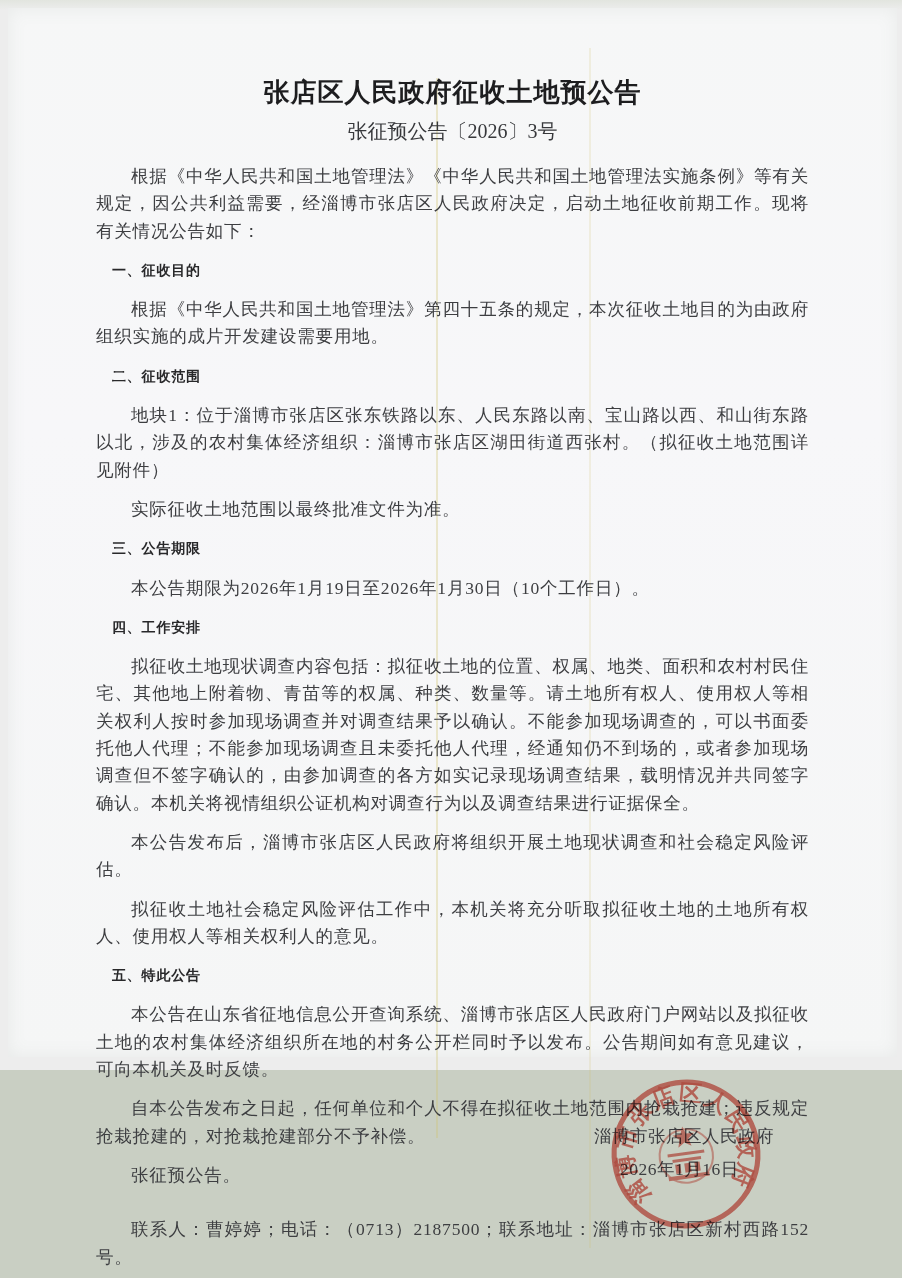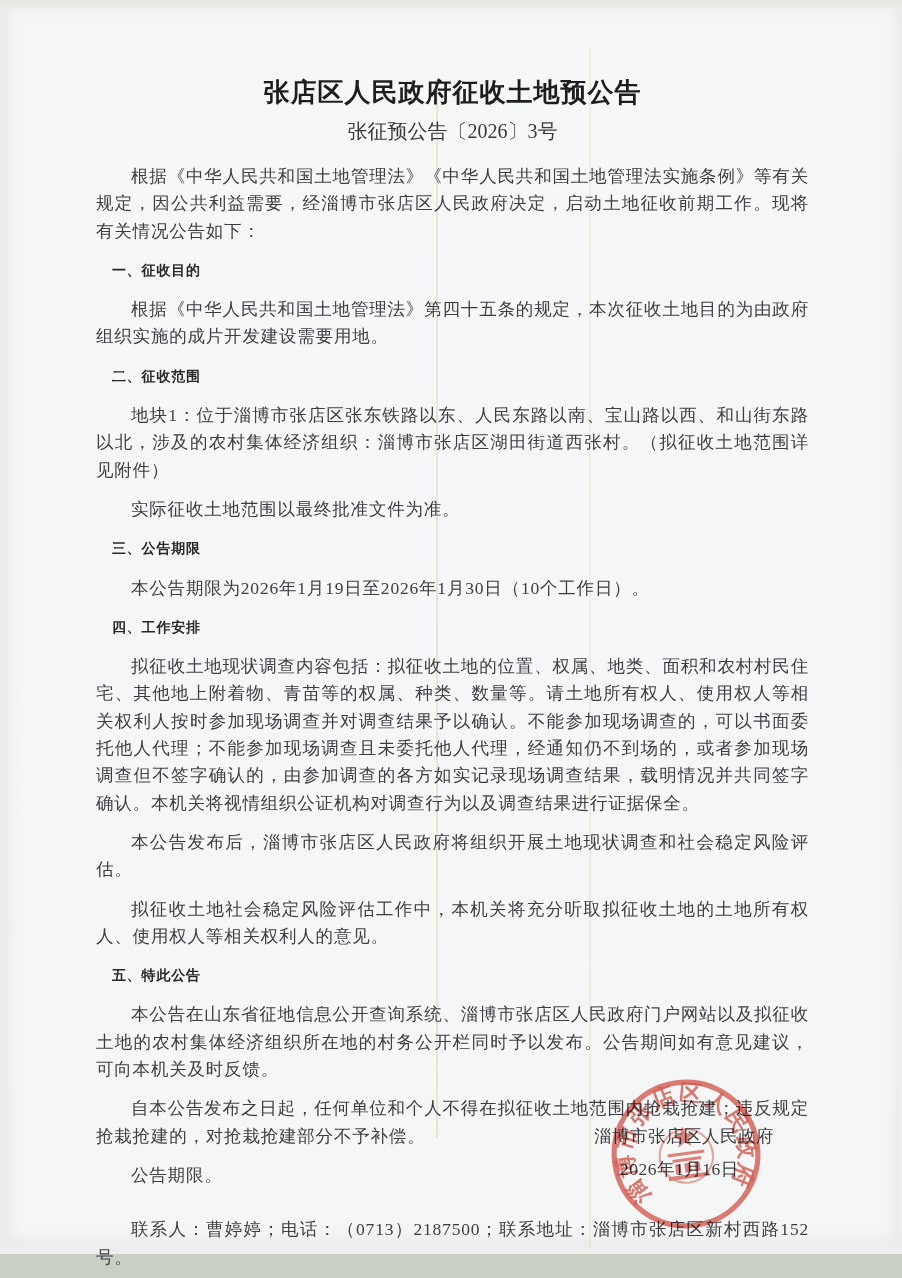--- a/index.html
+++ b/index.html
@@ -3,21 +3,21 @@
 <meta charset="utf-8">
 <style>
   html,body{margin:0;padding:0;}
   body{
     width:902px;height:1278px;
     font-family:"Liberation Serif","DejaVu Serif",serif;
     background:#c9cfc3;
     overflow:hidden;
   }
   .scan{
-    position:relative;width:902px;height:1254px;
+    position:relative;width:902px;height:1070px;
     background:linear-gradient(180deg,#e2e5df 0,#ededed 10px,#ededed 1262px,#c9cfc3 1270px);
   }
   .page{
     position:absolute;top:8px;left:8px;right:5px;bottom:13px;
     background:linear-gradient(180deg,#f6f7f7 0,#f7f7f9 40%,#f5f6f6 100%);
     box-shadow:inset 0 0 18px rgba(120,130,115,.10);
   }
   .content{
     position:relative;z-index:2;
     padding:70px 76px 0 76px;
@@ -83,21 +83,21 @@
             <p class="para">实际征收土地范围以最终批准文件为准。</p>
             <p class="para heading">三、公告期限</p>
             <p class="para">本公告期限为2026年1月19日至2026年1月30日（10个工作日）。</p>
             <p class="para heading">四、工作安排</p>
             <p class="para">拟征收土地现状调查内容包括：拟征收土地的位置、权属、地类、面积和农村村民住宅、其他地上附着物、青苗等的权属、种类、数量等。请土地所有权人、使用权人等相关权利人按时参加现场调查并对调查结果予以确认。不能参加现场调查的，可以书面委托他人代理；不能参加现场调查且未委托他人代理，经通知仍不到场的，或者参加现场调查但不签字确认的，由参加调查的各方如实记录现场调查结果，载明情况并共同签字确认。本机关将视情组织公证机构对调查行为以及调查结果进行证据保全。</p>
             <p class="para">本公告发布后，淄博市张店区人民政府将组织开展土地现状调查和社会稳定风险评估。</p>
             <p class="para">拟征收土地社会稳定风险评估工作中，本机关将充分听取拟征收土地的土地所有权人、使用权人等相关权利人的意见。</p>
             <p class="para heading">五、特此公告</p>
             <p class="para">本公告在山东省征地信息公开查询系统、淄博市张店区人民政府门户网站以及拟征收土地的农村集体经济组织所在地的村务公开栏同时予以发布。公告期间如有意见建议，可向本机关及时反馈。</p>
             <p class="para">自本公告发布之日起，任何单位和个人不得在拟征收土地范围内抢栽抢建；违反规定抢栽抢建的，对抢栽抢建部分不予补偿。</p>
-            <p class="para">公告期限。</p>
+            <p class="para">张征预公告。</p>
           </div>
         <p class="para contact-line">联系人：曹婷婷；电话：（0713）2187500；联系地址：淄博市张店区新村西路152号。</p>
         <p class="para attachment-line">附件：拟征收土地范围详见附件</p>
       </div>
     </div>
 
     <div class="sig sig-issuer">淄博市张店区人民政府</div>
     <div class="sig sig-date">2026年1月16日</div>
 
     <svg class="seal" viewBox="0 0 152 152">

